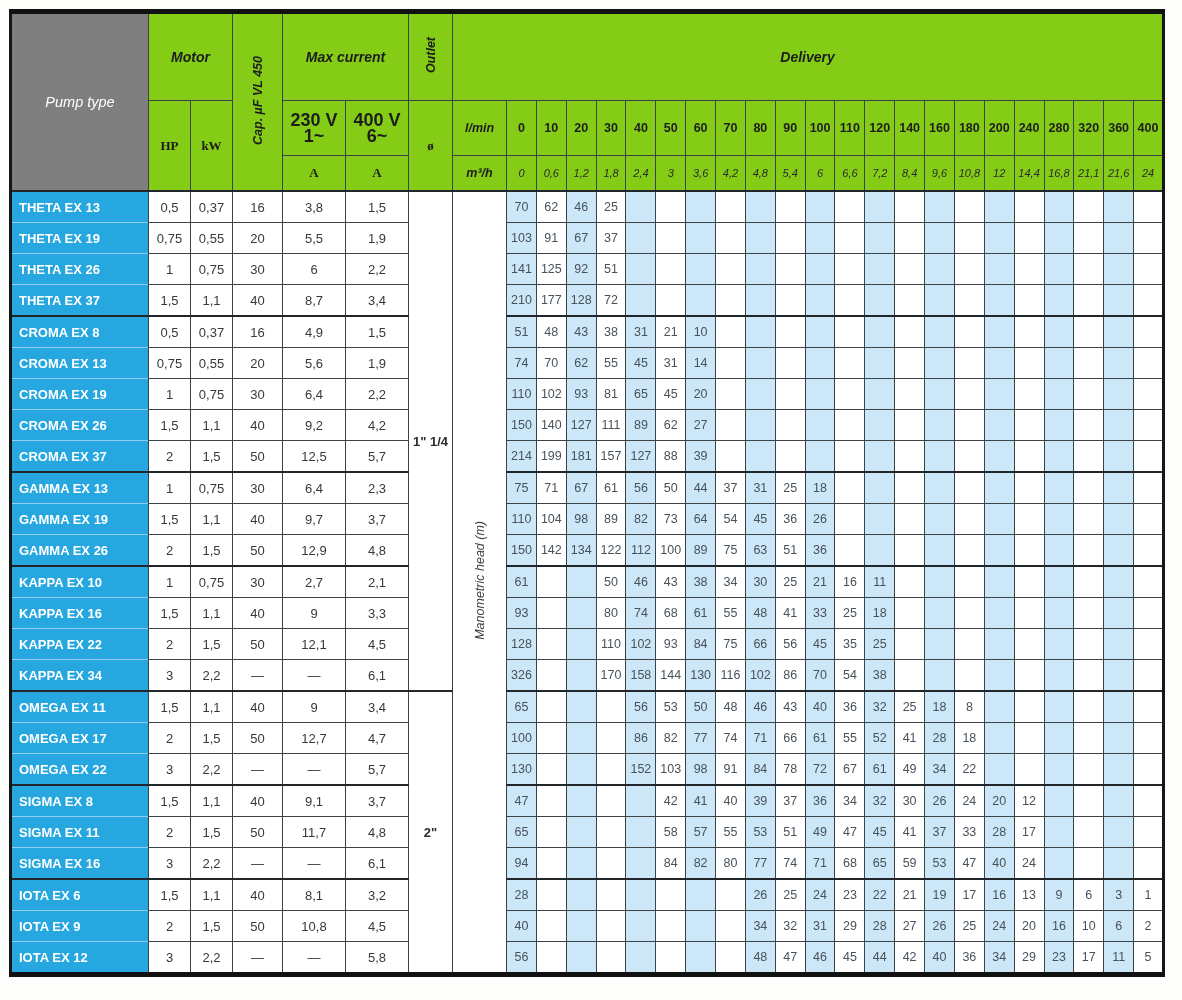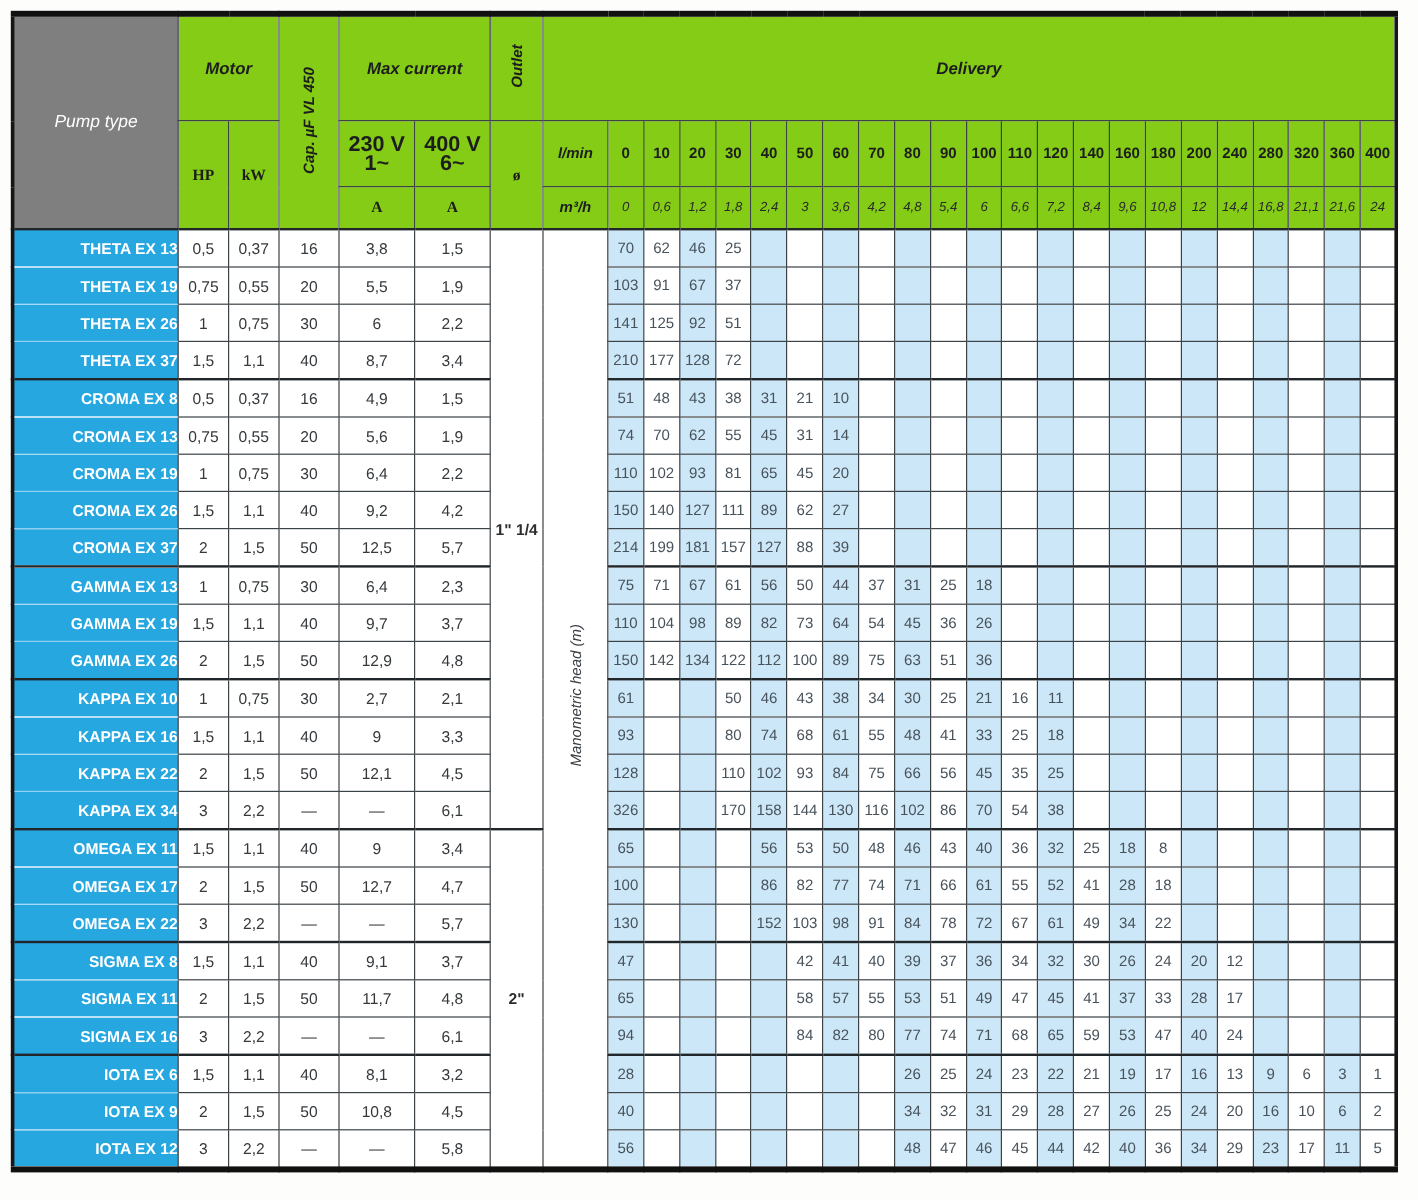--- a/index.html
+++ b/index.html
@@ -16,21 +16,21 @@
   th.gray{background:#7f7f7f;color:#ffffff;font-style:italic;font-weight:normal;font-size:14.5px;}
   th.lab{font-style:italic;font-weight:bold;font-size:14px;}
   th.plain{font-weight:bold;font-size:13px;font-family:Liberation Serif, serif;}
   th.two{white-space:pre-line;line-height:16px;font-weight:bold;font-size:18px;}
   th.flow{font-style:italic;font-weight:bold;font-size:12.5px;margin-left:32px;}
   th.num{font-weight:bold;font-size:12.5px;}
   th.m3{font-style:italic;font-weight:normal;font-size:11px;color:#2a2a2a;}
   .rotc span{display:inline-block;writing-mode:vertical-rl;transform:rotate(180deg);
              font-style:italic;font-weight:bold;font-size:12.5px;line-height:14px;}
   
-  tbody th.name{background:#27a7e0;color:#fff;font-weight:bold;font-size:13px;text-align:right;
+  tbody th.name{background:#27a7e0;color:#fff;font-weight:bold;font-size:13px;text-align:left;
                 padding-left:7px;border-top:1px solid #8fd0f0;border-bottom:0;}
   tbody td{height:30px;text-align:center;}
   td.spec{font-size:13px;color:#35393c;border-top:1px solid #c6e4f4;background:#fff;}
   td.dcell{font-size:12.5px;color:#48525a;border-top:1px solid #71838e;background:#fff;}
   td.shade{background:#cbe7f8;}
   td.outlet{background:#fff;font-weight:bold;font-size:13px;color:#2c2c2c;vertical-align:middle;}
   td.mano{background:#fff;vertical-align:middle;}
   td.mano span{display:inline-block;writing-mode:vertical-rl;transform:rotate(180deg);
                font-style:italic;font-size:12.5px;color:#3a3f44;white-space:nowrap;}
   tr.group-start th,tr.group-start td{border-top:2px solid #20262a;}

